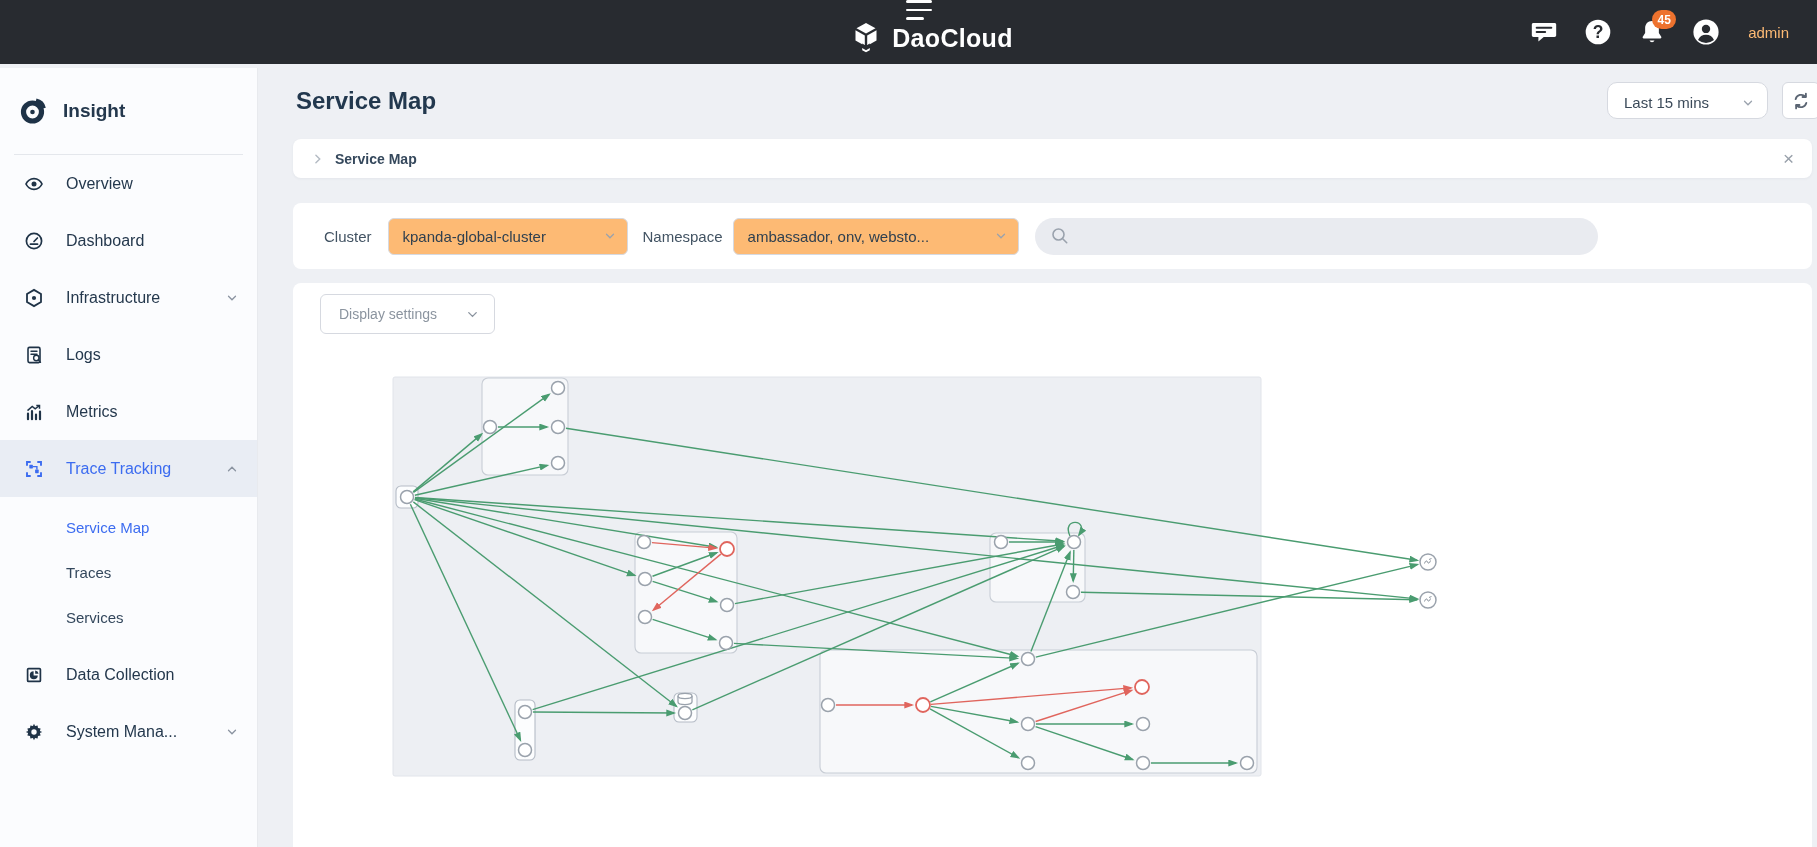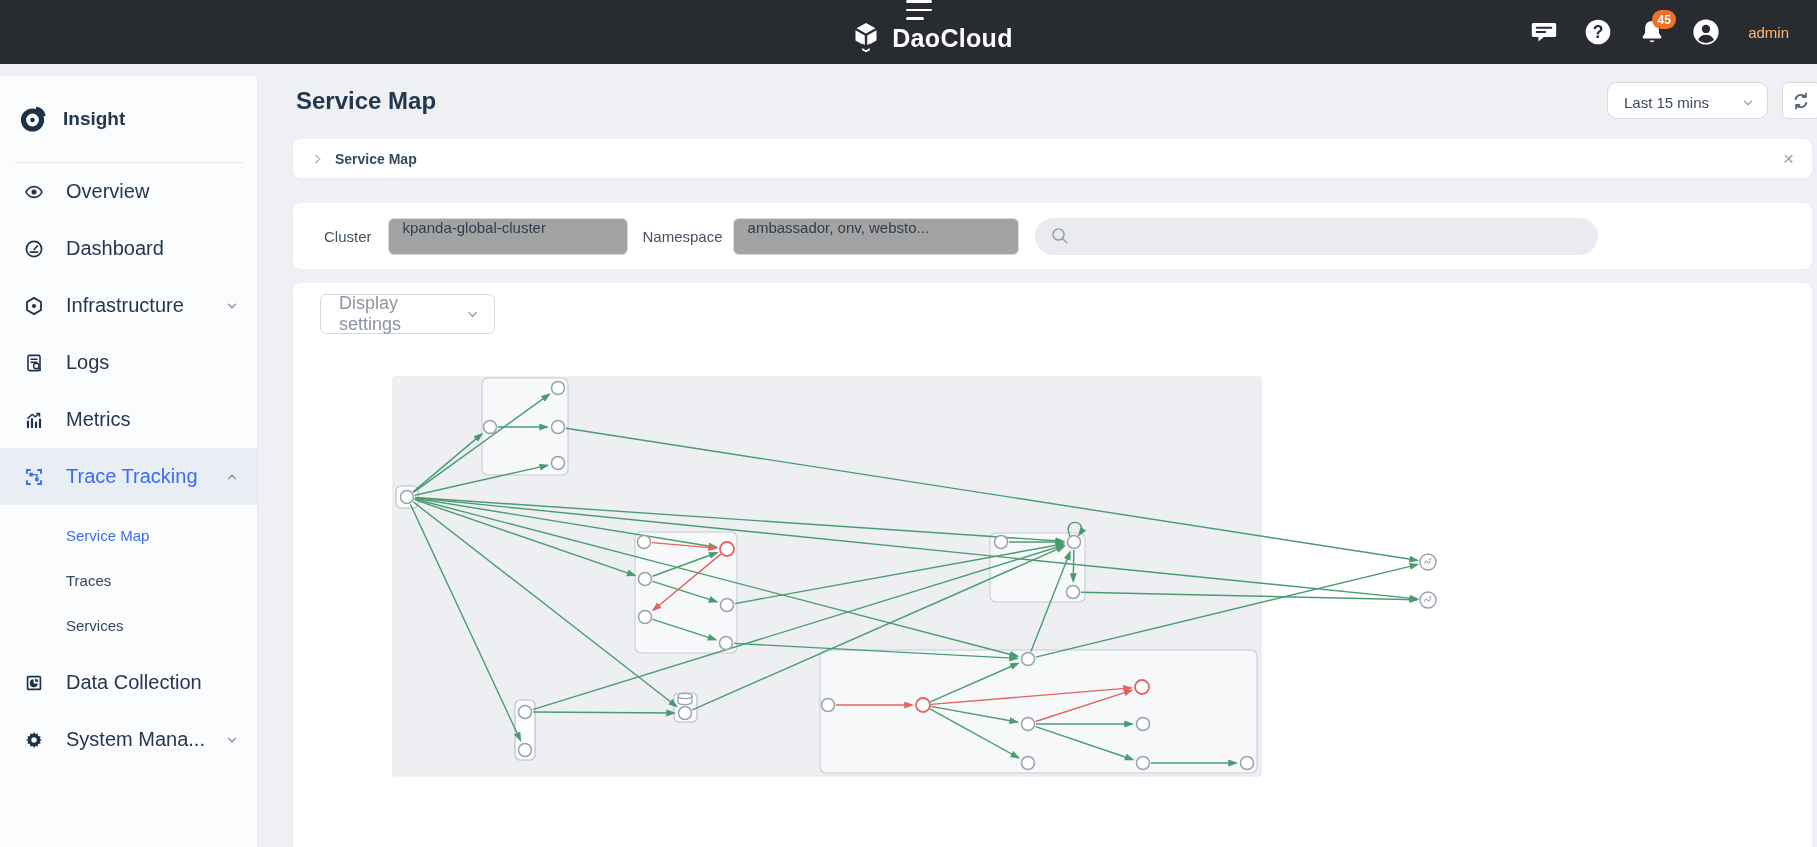--- a/index.html
+++ b/index.html
@@ -13,25 +13,25 @@
   .hamburger span:nth-child(1){ width:26px; } .hamburger span:nth-child(2){ width:26px; } .hamburger span:nth-child(3){ width:18px; }
   .brand { display:flex; align-items:center; margin-left:44px; }
   .brand-logo { width:36px; height:36px; }
   .brand-name { color:#fff; font-size:25px; font-weight:bold; margin-left:8px; letter-spacing:.3px; }
   .topbar-right { position:absolute; right:0; top:0; height:64px; display:flex; align-items:center; }
   .tb-icon { width:28px; height:28px; margin-right:26px; position:relative; cursor:pointer; flex:none; }
   .tb-badge { position:absolute; top:-8px; left:14px; min-width:24px; height:19px; background:#ed722e; color:#fff; font-size:12px; font-weight:bold; border-radius:10px; display:flex; align-items:center; justify-content:center; padding:0 5px; }
   .tb-admin { color:#fdba74; font-size:15px; margin-right:28px; margin-left:2px; }
 
   
-  .sidebar { position:absolute; left:0; top:76px; width:258px; bottom:0; background:#fbfcfe; border-right:1px solid #e8eaee; z-index:20; }
+  .sidebar { position:absolute; left:0; top:68px; width:258px; bottom:0; background:#fbfcfe; border-right:1px solid #e8eaee; z-index:20; }
   .product-row { height:86px; display:flex; align-items:center; padding-left:19px; }
   .product-name { font-size:19px; font-weight:bold; color:#24384d; margin-left:14px; }
   .side-divider { border-top:1px solid #e4e7ec; margin:0 14px; }
-  .nav-item { height:57px; display:flex; align-items:center; padding-left:24px; cursor:pointer; position:relative; font-size:20px; color:#24384d; }
+  .nav-item { height:57px; display:flex; align-items:center; padding-left:24px; cursor:pointer; position:relative; font-size:16px; color:#24384d; }
   .nav-item .nicon { width:20px; height:20px; color:#1f3347; flex:none; }
   .nav-item .nlabel { margin-left:22px; }
   .nav-item .nchev { position:absolute; right:18px; color:#8a93a0; width:14px; height:14px; }
   .nav-item.active { background:#e9edf4; color:#3c6cf0; }
   .nav-item.active .nicon { color:#3c6cf0; }
   .sub-list { padding:8px 0 6px 0; }
   .sub-item { height:45px; display:flex; align-items:center; padding-left:66px; font-size:15px; color:#33475c; cursor:pointer; }
   .sub-item.active { color:#3c6cf0; }
 
   
@@ -42,32 +42,32 @@
 
   
   .breadcrumb-card { position:absolute; left:293px; top:139px; width:1519px; height:39px; background:#fff; border-radius:8px; box-shadow:0 1px 3px rgba(40,50,70,.05); display:flex; align-items:center; padding:0 18px; z-index:4; }
   .bc-chev { width:14px; height:14px; color:#b3bac3; flex:none; }
   .bc-label { font-size:14px; font-weight:bold; color:#35485c; margin-left:10px; }
   .bc-close { margin-left:auto; font-size:19px; color:#98a0aa; cursor:pointer; line-height:1; }
 
   
   .filter-card { position:absolute; left:293px; top:203px; width:1519px; height:66px; background:#fff; border-radius:8px; display:flex; align-items:center; padding-left:31px; z-index:4; }
   .f-label { font-size:15px; color:#425363; }
-  .f-select { height:37px; background:#a3a3a3; border:1px solid #d6d9e0; border-radius:6px; display:flex; align-items:flex-start; padding:0 10px 0 14px; font-size:15px; color:#30404f; cursor:pointer; }
+  .f-select { height:37px; background:#fdba74; border:1px solid #d6d9e0; border-radius:6px; display:flex; align-items:center; padding:0 10px 0 14px; font-size:15px; color:#30404f; cursor:pointer; }
   .f-select .chev { margin-left:auto; width:14px; height:14px; color:#9aa2ad; }
   .sel-cluster { width:240px; margin-left:16px; }
   .lab-ns { margin-left:15px; }
   .sel-ns { width:286px; margin-left:10px; }
   .search-pill { width:563px; height:37px; margin-left:16px; background:#e9ebf0; border-radius:19px; display:flex; align-items:center; padding-left:15px; }
   .search-pill svg { width:20px; height:20px; flex:none; }
   .search-input { border:none; outline:none; background:transparent; font-size:15px; color:#33475c; margin-left:8px; width:480px; }
 
   
   .main-card { position:absolute; left:293px; top:283px; width:1519px; height:564px; background:#fff; border-radius:8px 8px 0 0; overflow:hidden; z-index:3; }
-  .display-btn { position:absolute; left:27px; top:11px; width:175px; height:40px; border:1px solid #d6d9e0; border-radius:6px; background:#fff; display:flex; align-items:center; padding:0 14px 0 18px; font-size:18px; color:#8b949f; cursor:pointer; z-index:2; }
+  .display-btn { position:absolute; left:27px; top:11px; width:175px; height:40px; border:1px solid #d6d9e0; border-radius:6px; background:#fff; display:flex; align-items:center; padding:0 14px 0 18px; font-size:14px; color:#8b949f; cursor:pointer; z-index:2; }
   .display-btn .chev { margin-left:auto; width:15px; height:15px; color:#8b949f; }
   .graph-svg { position:absolute; left:0; top:0; width:1519px; height:564px; z-index:1; }
 </style>
 </head>
 <body>
 
 <div class="topbar">
   <div class="hamburger">
       <span></span>
       <span></span>

